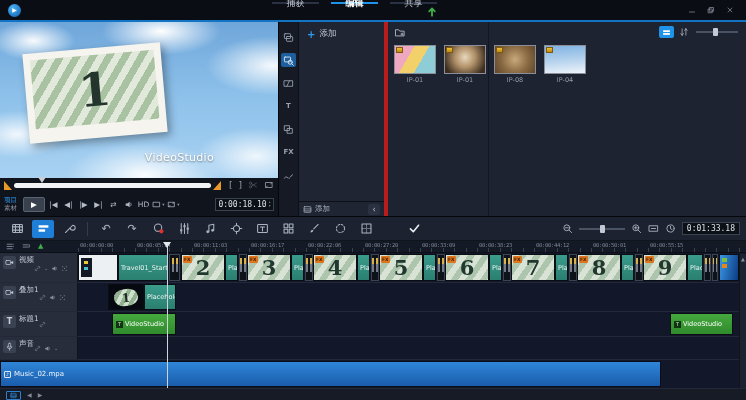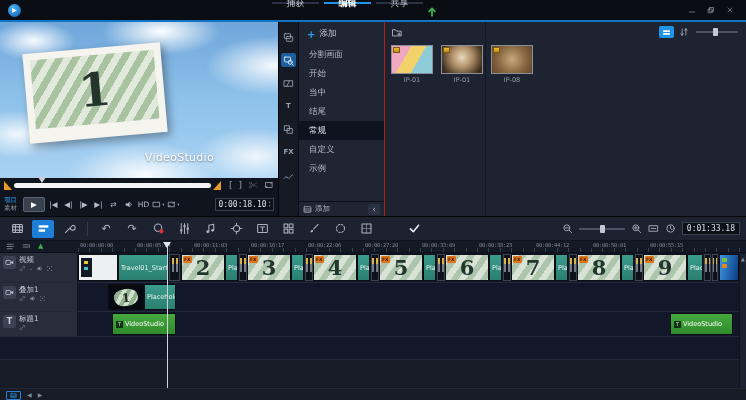--- a/index.html
+++ b/index.html
@@ -4,21 +4,21 @@
 <style>
 *{margin:0;padding:0;box-sizing:border-box}
 html,body{width:746px;height:400px;overflow:hidden;background:#05070b}
 body{font-family:"DejaVu Sans","Liberation Sans",sans-serif;color:#c8cdd6}
 .app{position:relative;width:746px;height:400px;background:#10141c}
 
 .titlebar{height:22px;background:#0a0d14;display:flex;align-items:center;padding:0 8px;border-bottom:2px solid #1474c4;position:relative}
 .logo{width:13px;height:13px;border-radius:50%;background:radial-gradient(circle at 35% 30%,#4ab4f4,#0e5cb0);display:flex;align-items:center;justify-content:center;margin-right:14px;flex:none}
 .logo span{color:#fff;font-size:6px;line-height:1}
 .menus{display:flex;gap:15px;font-size:8.5px;color:#b9c0cb}
-.tabs{position:absolute;left:272px;top:2px;bottom:18px;display:flex;gap:5px}
+.tabs{position:absolute;left:272px;top:2px;bottom:18px;display:flex;gap:12px}
 .tab{width:47px;display:flex;align-items:center;justify-content:center;font-size:9px;background:#1c2331;color:#c6ccd6;border:1px solid #2a3142}
 .tab.active{background:#0c4a6e;color:#fff;border-color:#1e93e8;font-weight:bold}
 .upgrade{position:absolute;left:426px;top:3px;color:#3fae49}
 .upgrade svg{width:12px;height:13px}
 .wincontrols{margin-left:auto;display:flex;gap:11px;align-items:center;padding-right:4px}
 .winbtn{display:flex}
 .winbtn svg{width:8px;height:8px;color:#9aa2b0}
 
 .main{display:flex;height:194px}
 .preview{width:278px;background:#10141c;display:flex;flex-direction:column;flex:none}
@@ -60,21 +60,21 @@
 .rail-item.active{background:#1d5f9e;border-radius:2px;color:#e2ebf5}
 .rail-item.txt{font-size:7px;font-weight:bold}
 .cats{width:86px;border-left:1px solid #0c0f17;position:relative;padding-top:3px;background:#1f2532;flex:none}
 .cat-add{display:flex;align-items:center;gap:4px;font-size:8.5px;color:#c2c9d4;padding:3px 8px;margin-bottom:2px}
 .plus{color:#2f9bf0;font-weight:bold;font-size:10px}
 .cat-item{font-size:8.5px;color:#b4bcc8;padding:3.5px 10px;white-space:nowrap}
 .cat-item.selected{background:#0e1320;color:#e2e7ee}
 .cat-bottom{position:absolute;left:0;right:0;bottom:0;height:15px;border-top:1px solid #0c0f17;display:flex;align-items:center;gap:3px;padding:0 4px;font-size:7.5px;color:#aab2be}
 .cat-bottom svg{width:9px;height:9px}
 .collapse{margin-left:auto;width:12px;height:11px;background:#2a3140;border-radius:2px;display:flex;align-items:center;justify-content:center;font-size:8px;color:#c2c9d4}
-.libcontent{flex:1;position:relative;border-left:1px solid #b91c1c;background:#1d2330}
+.libcontent{flex:1;position:relative;border-left:4px solid #b91c1c;background:#1d2330}
 .libhead{height:20px;display:flex;align-items:center;padding:0 6px}
 .folder{color:#b4bcc8;display:flex}
 .folder svg{width:12px;height:11px}
 .lh-right{margin-left:auto;display:flex;align-items:center;gap:5px}
 .listtoggle{width:15px;height:12px;background:#1e93e8;border-radius:2px;display:flex;align-items:center;justify-content:center;color:#fff}
 .listtoggle svg{width:9px;height:9px}
 .sorticon{color:#aab2be;display:flex}
 .sorticon svg{width:10px;height:10px}
 .zoomslider{width:42px;height:2px;background:#4a5363;position:relative;margin:0 2px}
 .zoomslider .knob{position:absolute;left:40%;top:-3px;width:5px;height:8px;background:#c2c9d4;border-radius:1px}
@@ -111,21 +111,21 @@
 .mini-btn svg{width:9px;height:9px}
 .mini-btn.green{color:#3fae49}
 .ruler{flex:1;position:relative;background-image:repeating-linear-gradient(to right,#39404e 0 1px,transparent 1px 11.4px);background-size:100% 4px;background-position:left bottom;background-repeat:no-repeat}
 .tick{position:absolute;top:1px;font-size:5.5px;color:#7f8795;font-family:"DejaVu Sans Mono","Liberation Mono",monospace;letter-spacing:-.3px;white-space:nowrap}
 .tracks{position:relative}
 .trow{display:flex;border-bottom:1px solid #222838}
 .thead{width:78px;background:#272d3b;border-right:1px solid #10141c;display:flex;padding:2px 3px;gap:3px;flex:none}
 .ticon{width:13px;height:13px;background:#3a4150;border-radius:2px;display:flex;align-items:center;justify-content:center;color:#c6cdd8;flex:none;margin-top:1px}
 .ticon svg{width:9px;height:9px}
 .ticon.tt{font-size:8px;font-weight:bold}
-.tmeta{display:flex;flex-direction:column;min-width:0}
+.tmeta{display:flex;flex-direction:row;min-width:0}
 .tname{font-size:7.5px;color:#c2c9d4;line-height:9px;white-space:nowrap}
 .tctrls{display:flex;gap:3px;align-items:center;color:#8a93a2;margin-top:1px}
 .tctrls svg{width:7px;height:7px}
 .tctrls .chev{font-size:5px;line-height:1}
 .tbody{flex:1;position:relative;background:#12182a}
 .clip{position:absolute;top:1px;bottom:1px;border:1px solid #0a0d13;overflow:hidden}
 .c-white{background:#edf0f3}
 .cw-thumb{position:absolute;left:2px;top:3px;bottom:3px;width:11px;background:#141a24}
 .cw-thumb i{position:absolute;width:4px;height:3px;left:3px}
 .cw-thumb i.y{top:3px;background:#e8c83c}
@@ -317,29 +317,20 @@
             <svg viewBox="0 0 16 16" fill="none" stroke="currentColor" stroke-width="1.3" stroke-linecap="round" stroke-linejoin="round">
               <path d="M2 12c3-6 6 4 9-2 1-2 2-3 3-3" stroke-dasharray="2.2 1.6"></path>
             </svg>
           </div>
         </div>
       <div class="cats">
         <div class="cat-add">
           <span class="plus">+</span>
           <span>添加</span>
         </div>
-        <div id="catlist">
-            <div class="cat-item">分割画面</div>
-            <div class="cat-item">开始</div>
-            <div class="cat-item">当中</div>
-            <div class="cat-item">结尾</div>
-            <div class="cat-item selected">常规</div>
-            <div class="cat-item">自定义</div>
-            <div class="cat-item">示例</div>
-          </div>
         <div class="cat-bottom">
           <span style="display:flex">
               <svg viewBox="0 0 16 16" fill="none" stroke="currentColor" stroke-width="1.3" stroke-linecap="round" stroke-linejoin="round">
                 <rect x="2" y="3" width="12" height="10" rx="1"></rect>
                 <path d="M2 7h12M2 10.5h12"></path>
               </svg>
             </span>
           <span>添加</span>
           <span class="collapse">‹</span>
         </div>
@@ -380,20 +371,26 @@
               <div class="thumb-img ip2">
                 <span class="badge"></span>
               </div>
               <div class="thumb-label">IP-01</div>
             </div>
             <div class="thumb">
               <div class="thumb-img ip3">
                 <span class="badge"></span>
               </div>
               <div class="thumb-label">IP-08</div>
+            </div>
+            <div class="thumb">
+              <div class="thumb-img ip4">
+                <span class="badge"></span>
+              </div>
+              <div class="thumb-label">IP-04</div>
             </div>
           </div>
         <div class="vdiv"></div>
       </div>
     </section>
   </div>
 
   <section class="timeline">
     <div class="tl-toolbar">
       <div class="tl-left" id="tlleft">
@@ -740,23 +737,54 @@
               <span class="tb">T</span>
               <span>VideoStudio</span>
             </div>
             <div class="clip c-title" style="left: 592px; width: 63px;">
               <span class="tb">T</span>
               <span>VideoStudio</span>
             </div>
           </div>
         </div>
         <div class="trow" style="height: 23px;">
+          <div class="thead">
+            <span class="ticon">
+              <svg viewBox="0 0 16 16" fill="none" stroke="currentColor" stroke-width="1.3" stroke-linecap="round" stroke-linejoin="round">
+                <rect x="6" y="2" width="4" height="7" rx="2"></rect>
+                <path d="M4 8a4 4 0 008 0M8 12v2.5"></path>
+              </svg>
+            </span>
+            <div class="tmeta">
+              <div class="tname">声音</div>
+              <div class="tctrls">
+                <span style="display: flex;">
+                  <svg viewBox="0 0 16 16" fill="none" stroke="currentColor" stroke-width="1.3" stroke-linecap="round" stroke-linejoin="round">
+                    <path d="M6.5 9.5l3-3M8.7 4.3l1-1a2.3 2.3 0 013.2 3.2l-1 1M7.3 11.7l-1 1a2.3 2.3 0 01-3.2-3.2l1-1"></path>
+                  </svg>
+                </span>
+                <span style="display: flex;">
+                  <svg viewBox="0 0 16 16" fill="none" stroke="currentColor" stroke-width="1.3" stroke-linecap="round" stroke-linejoin="round">
+                    <path d="M3 6v4h3l4 3V3L6 6z" fill="currentColor" stroke="none"></path>
+                    <path d="M12 5.5a4 4 0 010 5"></path>
+                  </svg>
+                </span>
+                <span class="chev" style="display: flex;">⌄</span>
+              </div>
+            </div>
+          </div>
           <div class="tbody"></div>
         </div>
         <div class="trow" style="height: 29px;">
+          <div class="tbody">
+            <div class="clip c-music" style="left: 0px; width: 661px;">
+              <span class="mb">♪</span>
+              <span>Music_02.mpa</span>
+            </div>
+          </div>
         </div>
       </div>
     <div class="playhead" id="playhead" style="left: 167px;">
         <div class="ph-tri"></div>
       </div>
     <div class="vscroll">
         <span class="up">▲</span>
       </div>
     <div class="tl-bottom" id="tlbottom">
         <span class="tmgr">

